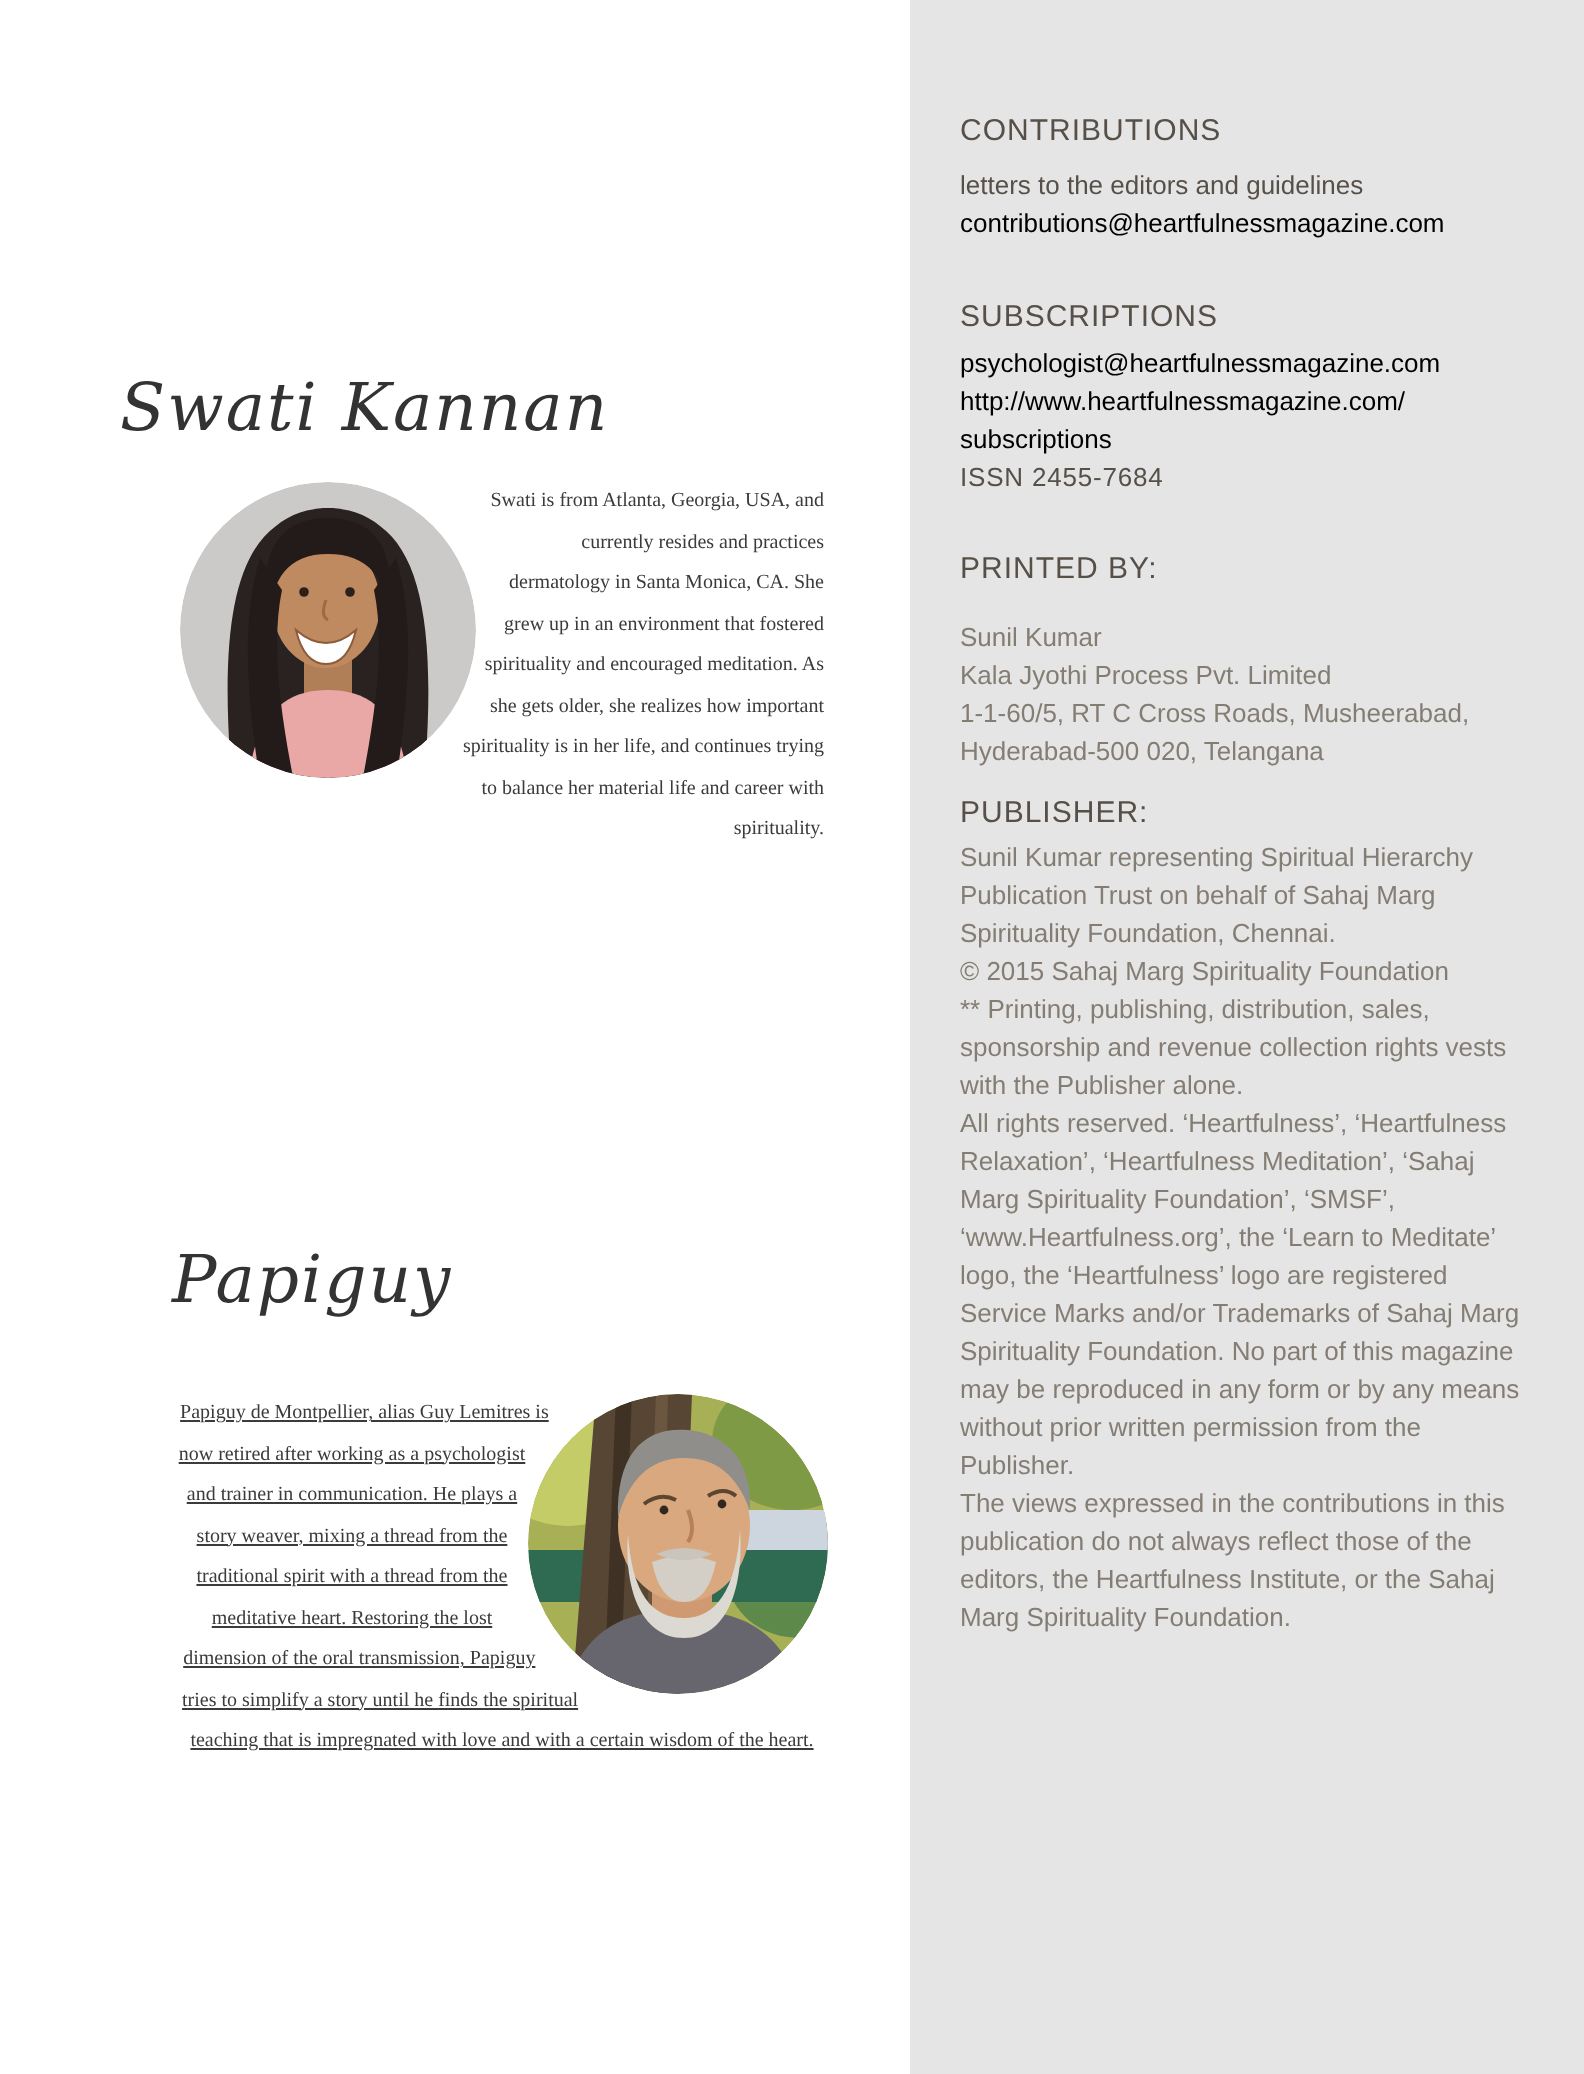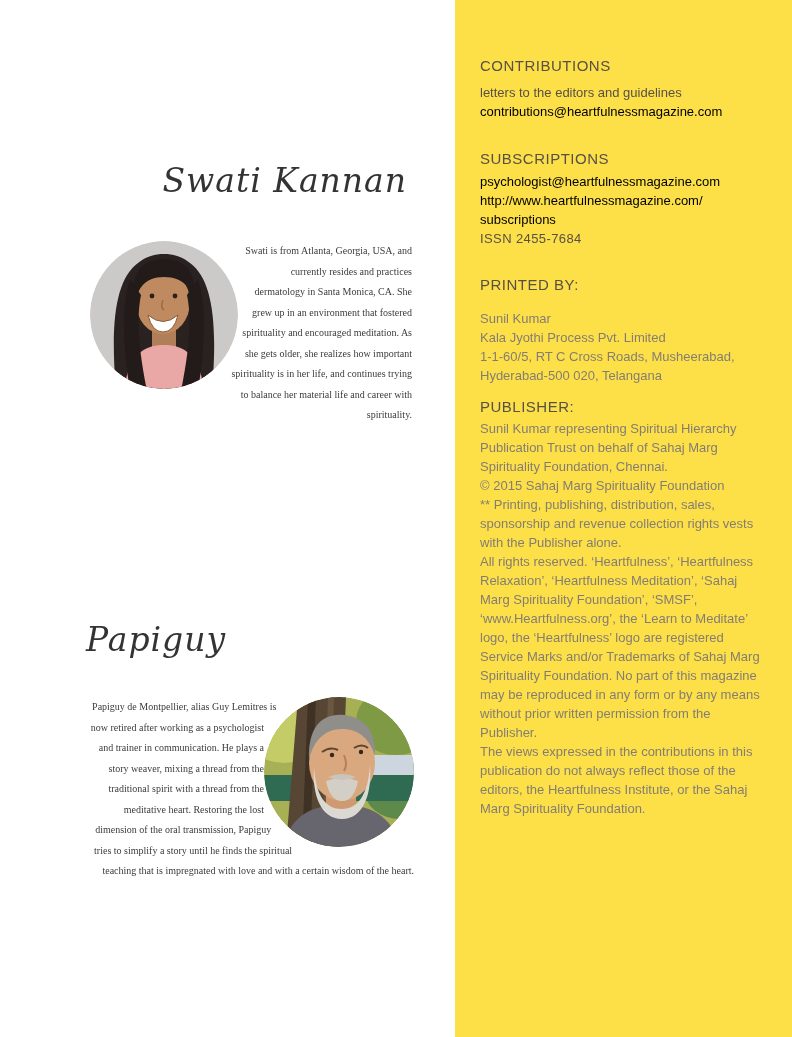--- a/index.html
+++ b/index.html
@@ -14,51 +14,51 @@
   
   .script-name{
     font-family:"DejaVu Serif","Liberation Serif",serif;
     font-style:italic;
     font-weight:normal;
     font-size:33px;
     letter-spacing:1px;
     color:#333333;
     margin:0;
   }
-  .name-swati{position:absolute;top:161px;left:60px;width:347px;text-align:right;}
+  .name-swati{position:absolute;top:184px;left:60px;width:347px;}
   .name-papiguy{position:absolute;top:620px;left:86px;width:347px;text-align:left;}
 
   .bio{
     font-family:"Liberation Serif","DejaVu Serif",serif;
     font-size:10px;
     line-height:20.5px;
     color:#3b3b3b;
   }
   .bio p{margin:0;}
   .bio-swati{position:absolute;top:241px;left:90px;width:322px;text-align:right;}
-  .bio-papiguy{position:absolute;top:697px;left:88px;width:326px;text-align:right;}
+  .bio-papiguy{position:absolute;top:697px;left:88px;width:326px;text-align:center;text-decoration:underline;}
 
   .avatar{
     border-radius:50%;
     overflow:hidden;
   }
   .avatar svg{display:block;}
   .avatar-swati{
     float:left;width:148px;height:148px;
     shape-outside:circle(50%);shape-margin:8px;
   }
   .avatar-papiguy{
     float:right;width:150px;height:150px;
     shape-outside:circle(50%);shape-margin:8px;
   }
 
   
   .panel{
     position:absolute;top:0;left:455px;width:337px;height:1037px;
-    background:#fde047;
+    background:#e5e5e5;
     box-sizing:border-box;
     padding:57px 24px 16px 25px;
   }
   .panel .sec-h{
     font-size:15px;line-height:18px;
     letter-spacing:0.5px;
     font-weight:normal;
     color:#575049;
     margin:0;
   }

